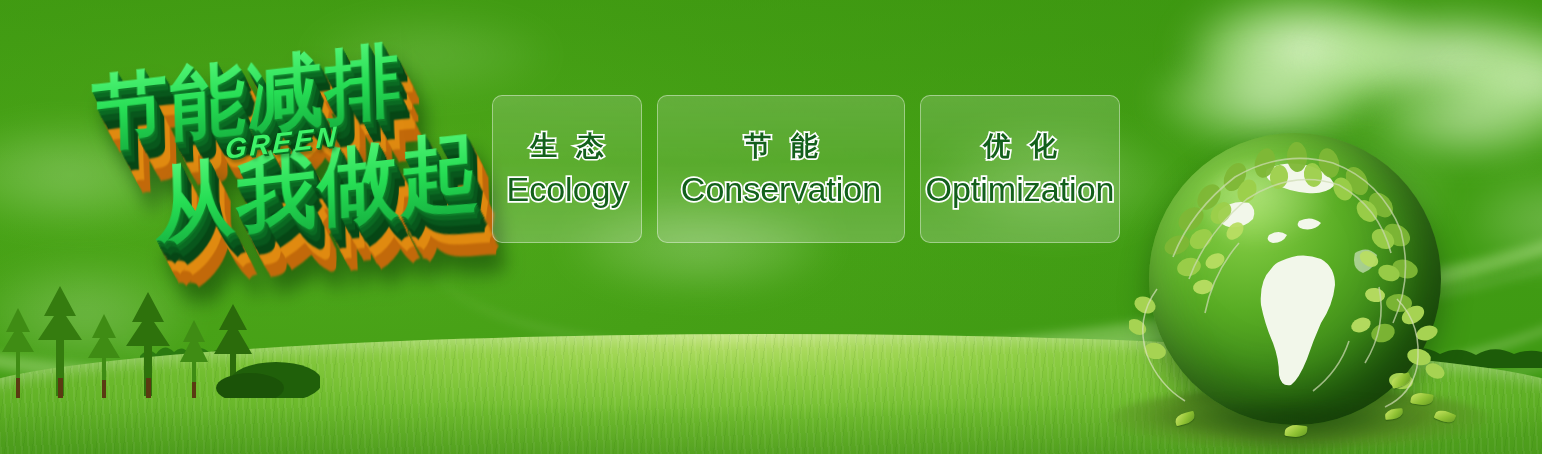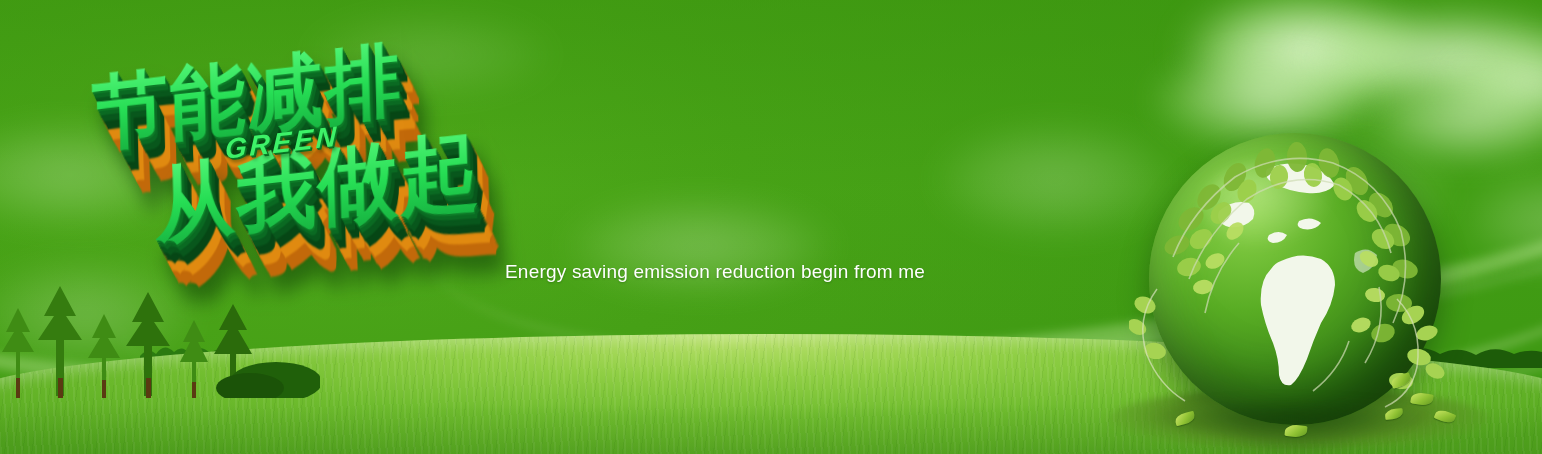--- a/index.html
+++ b/index.html
@@ -478,16 +478,29 @@
     <div class="leaf" style="left:40px;  top:288px; width:20px; height:11px; transform:rotate(-14deg);"></div>
     <div class="leaf" style="left:150px; top:300px; width:22px; height:12px; transform:rotate(6deg);"></div>
   </div>
 
   <div class="logo">
     <div class="logo-line logo-l1">节能减排</div>
     <div class="logo-green">GREEN</div>
     <div class="logo-line logo-l2">从我做起</div>
   </div>
 
-
-  <div class="tagline">Energy saving emission reduction begin from me</div>
+  <div class="cards">
+    <div class="card card-w1">
+      <div class="card-cn">生 态</div>
+      <div class="card-en">Ecology</div>
+    </div>
+    <div class="card card-w2">
+      <div class="card-cn">节 能</div>
+      <div class="card-en">Conservation</div>
+    </div>
+    <div class="card card-w3">
+      <div class="card-cn">优 化</div>
+      <div class="card-en">Optimization</div>
+    </div>
+  </div>
+
 
 </div>
 
 </body></html>

